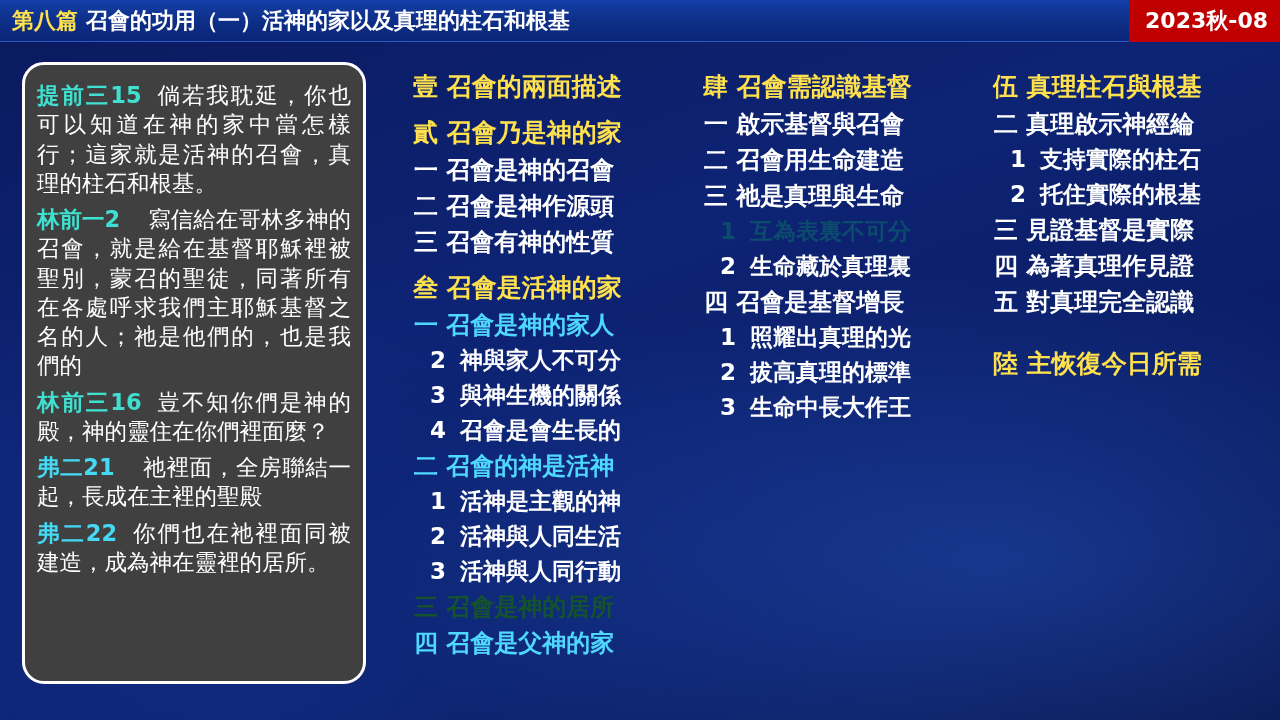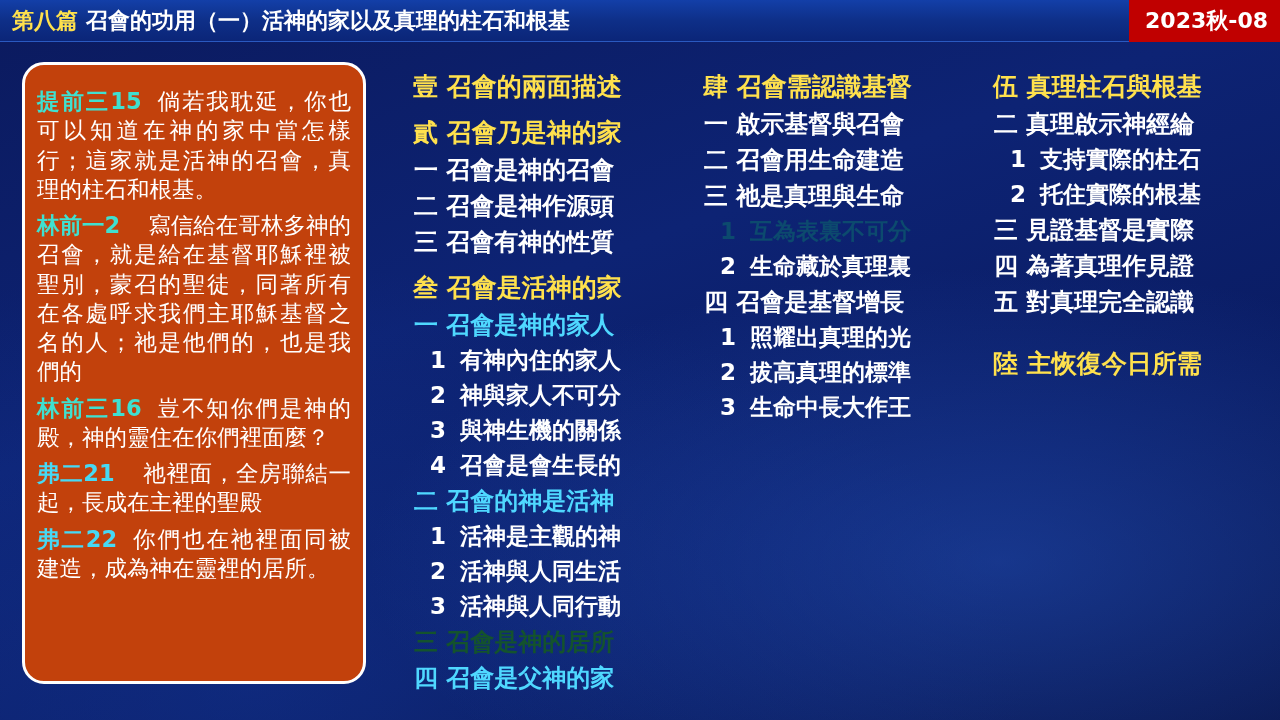--- a/index.html
+++ b/index.html
@@ -47,24 +47,24 @@
   #header .term-badge {
     position: absolute; right: 0; top: 0; height: 42px;
     background: #c00000;
     color: #ffffff; font-weight: bold; font-size: 22px;
     display: flex; align-items: center; padding: 0 12px 0 16px;
   }
 
   
   #verse-panel {
     position: absolute; left: 22px; top: 62px; width: 344px; height: 622px;
-    background: #c2410c;
+    background: #404040;
     border: 3px solid #ffffff;
     border-radius: 22px;
-    padding: 22px 12px 8px 12px;
+    padding: 16px 12px 8px 12px;
     overflow: hidden;
   }
   .verse-block {
     font-size: 22.5px; line-height: 1.30; margin-bottom: 7px;
     color: #ffffff; text-align: justify;
   }
   .verse-ref { color: #3fe0d0; font-weight: bold; }
   .verse-body { color: #ffffff; }
   .sp { display: inline-block; width: 14px; }
   .sp2 { display: inline-block; width: 28px; }
@@ -106,21 +106,20 @@
   </div>
 
 <div class="col" id="col1">
     <div class="ln l0" style="color: rgb(255, 225, 77);"><span class="numtok">壹</span><span> 召會的兩面描述</span></div>
     <div class="ln l0 sp-top" style="color: rgb(255, 225, 77);"><span class="numtok">貳</span><span> 召會乃是神的家</span></div>
     <div class="ln l1" style="color: rgb(255, 255, 255);"><span class="numtok">一</span><span> 召會是神的召會</span></div>
     <div class="ln l1" style="color: rgb(255, 255, 255);"><span class="numtok">二</span><span> 召會是神作源頭</span></div>
     <div class="ln l1" style="color: rgb(255, 255, 255);"><span class="numtok">三</span><span> 召會有神的性質</span></div>
     <div class="ln l0 sp-top" style="color: rgb(255, 225, 77);"><span class="numtok">叁</span><span> 召會是活神的家</span></div>
     <div class="ln l1 cyan" style="color: rgb(79, 216, 255);"><span class="numtok">一</span><span> 召會是神的家人</span></div>
-    <div class="ln l2" style="color: rgb(255, 255, 255);"><span class="numtok">1</span><span> 有神內住的家人</span></div>
     <div class="ln l2" style="color: rgb(255, 255, 255);"><span class="numtok">2</span><span> 神與家人不可分</span></div>
     <div class="ln l2" style="color: rgb(255, 255, 255);"><span class="numtok">3</span><span> 與神生機的關係</span></div>
     <div class="ln l2" style="color: rgb(255, 255, 255);"><span class="numtok">4</span><span> 召會是會生長的</span></div>
     <div class="ln l1 cyan" style="color: rgb(79, 216, 255);"><span class="numtok">二</span><span> 召會的神是活神</span></div>
     <div class="ln l2" style="color: rgb(255, 255, 255);"><span class="numtok">1</span><span> 活神是主觀的神</span></div>
     <div class="ln l2" style="color: rgb(255, 255, 255);"><span class="numtok">2</span><span> 活神與人同生活</span></div>
     <div class="ln l2" style="color: rgb(255, 255, 255);"><span class="numtok">3</span><span> 活神與人同行動</span></div>
     <div class="ln l1 cyan" style="color: #14532d;"><span class="numtok">三</span><span> 召會是神的居所</span></div>
     <div class="ln l1 cyan" style="color: rgb(79, 216, 255);"><span class="numtok">四</span><span> 召會是父神的家</span></div>
   </div>

